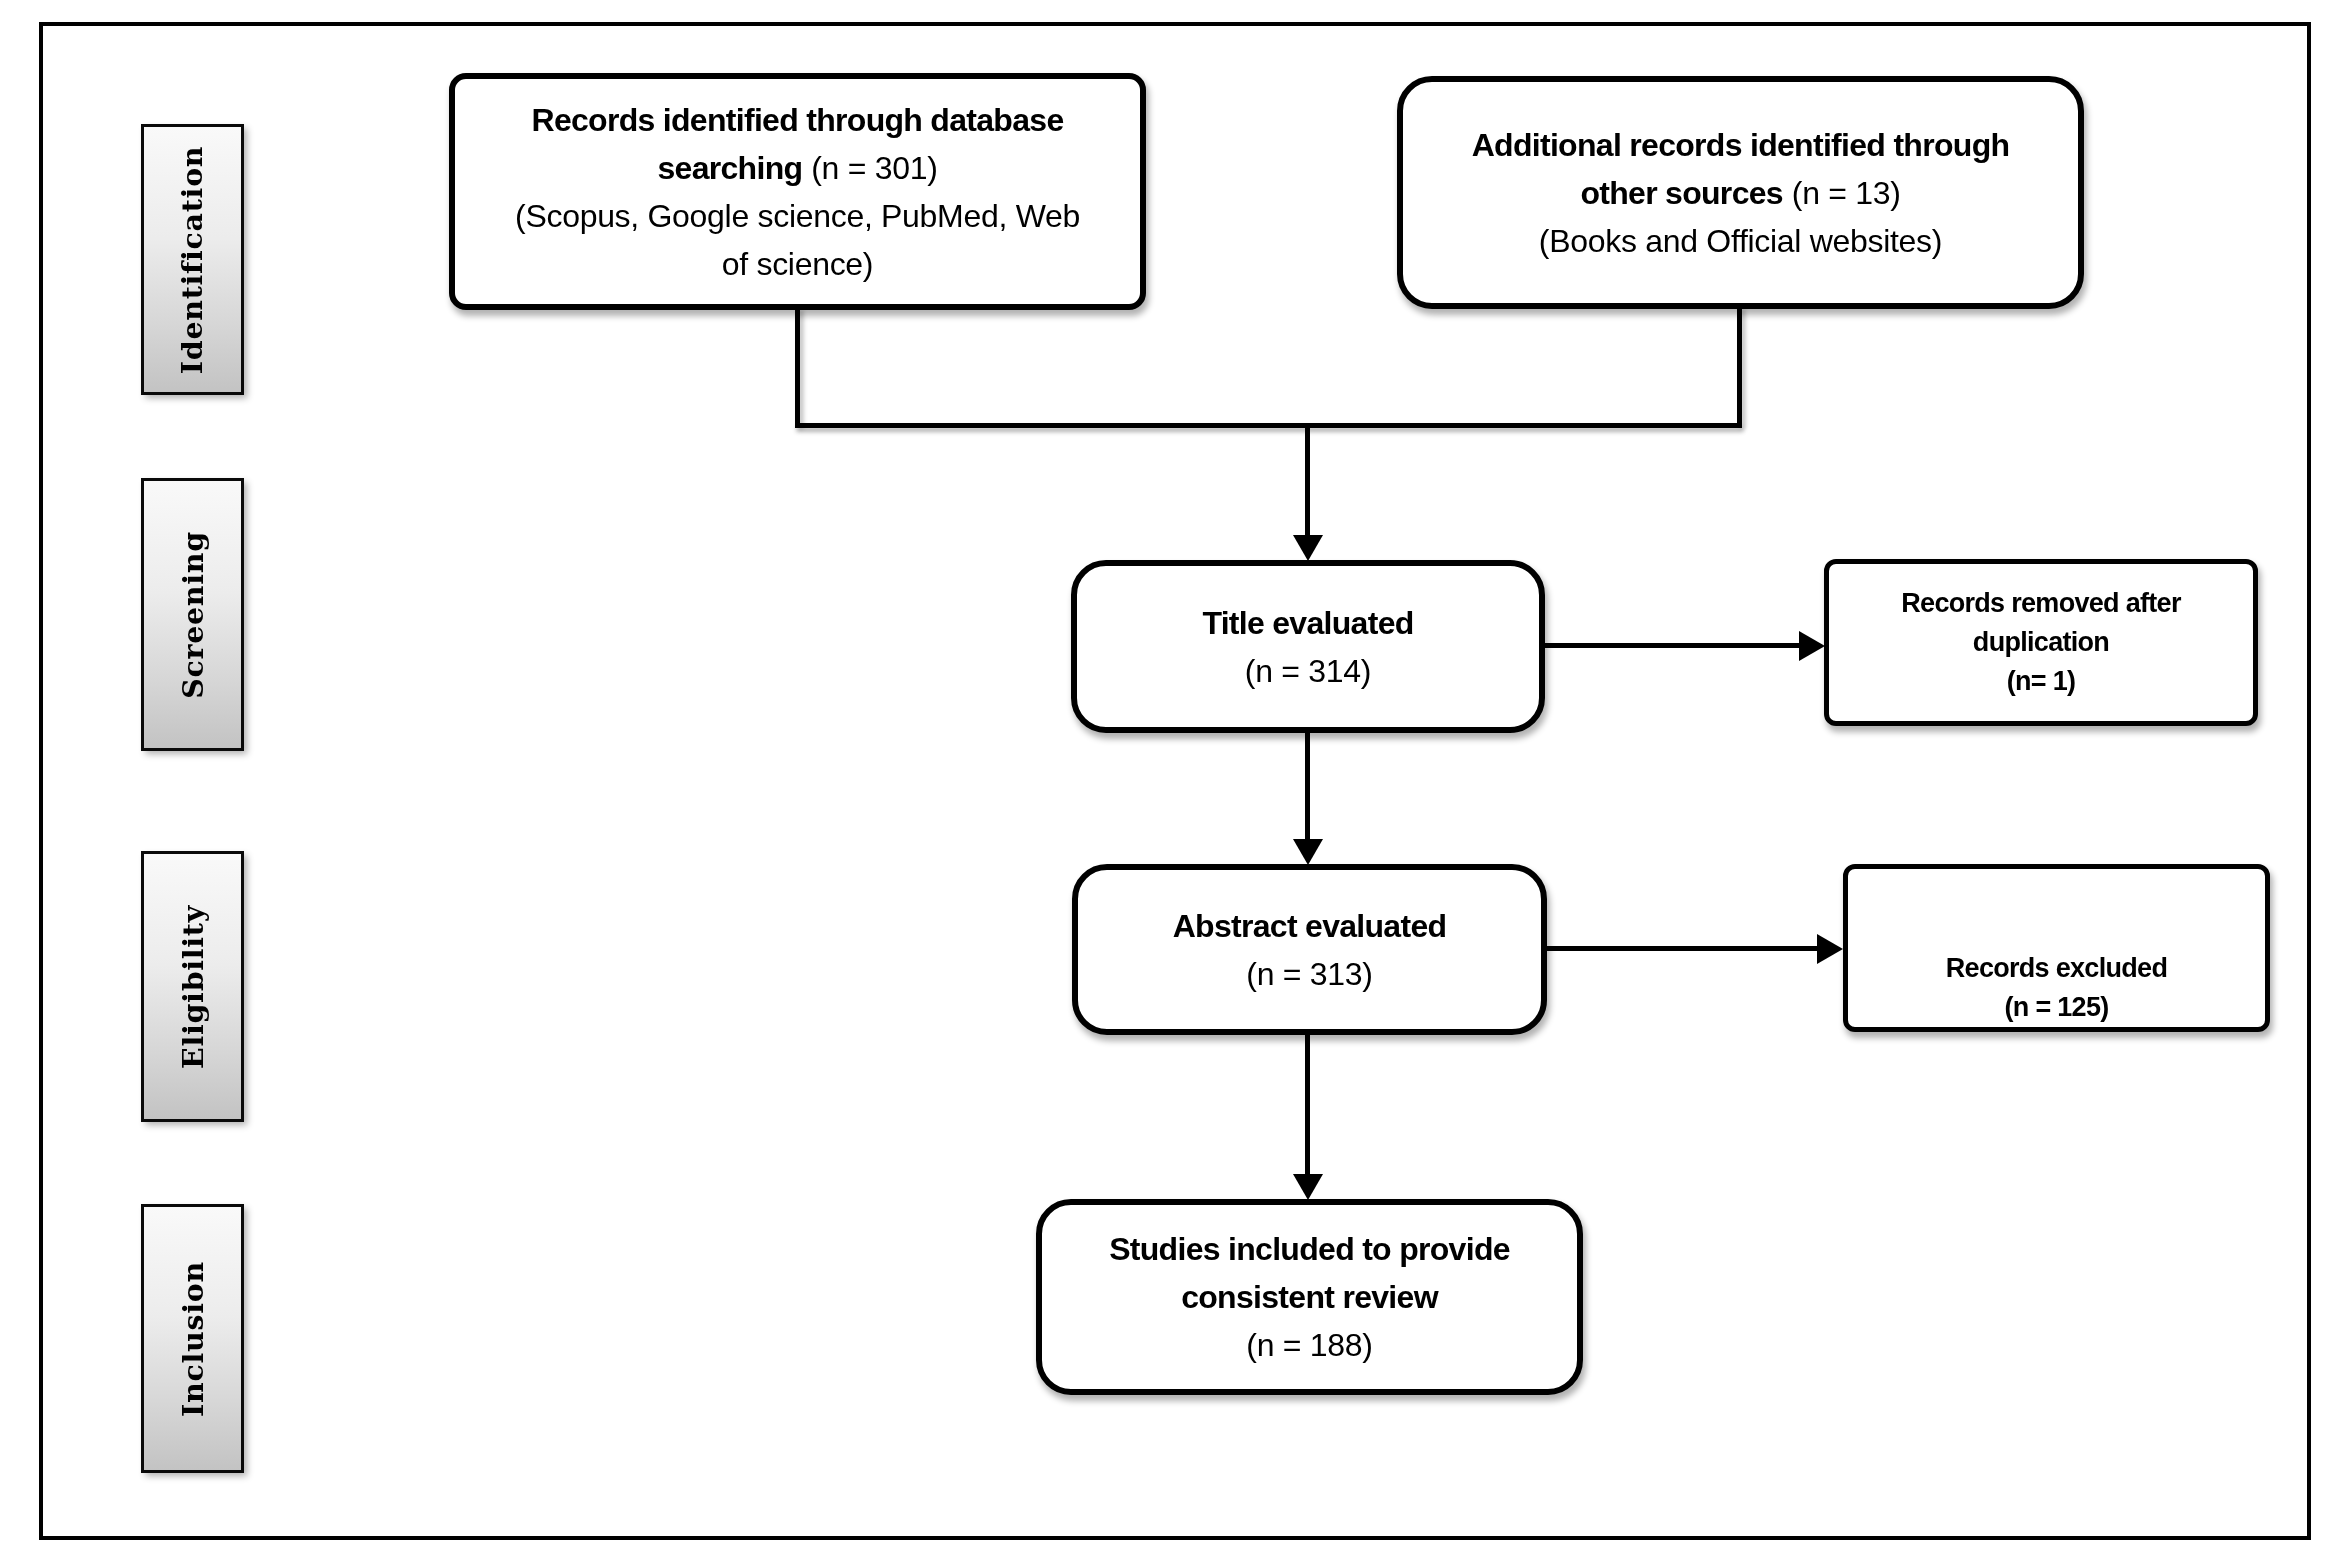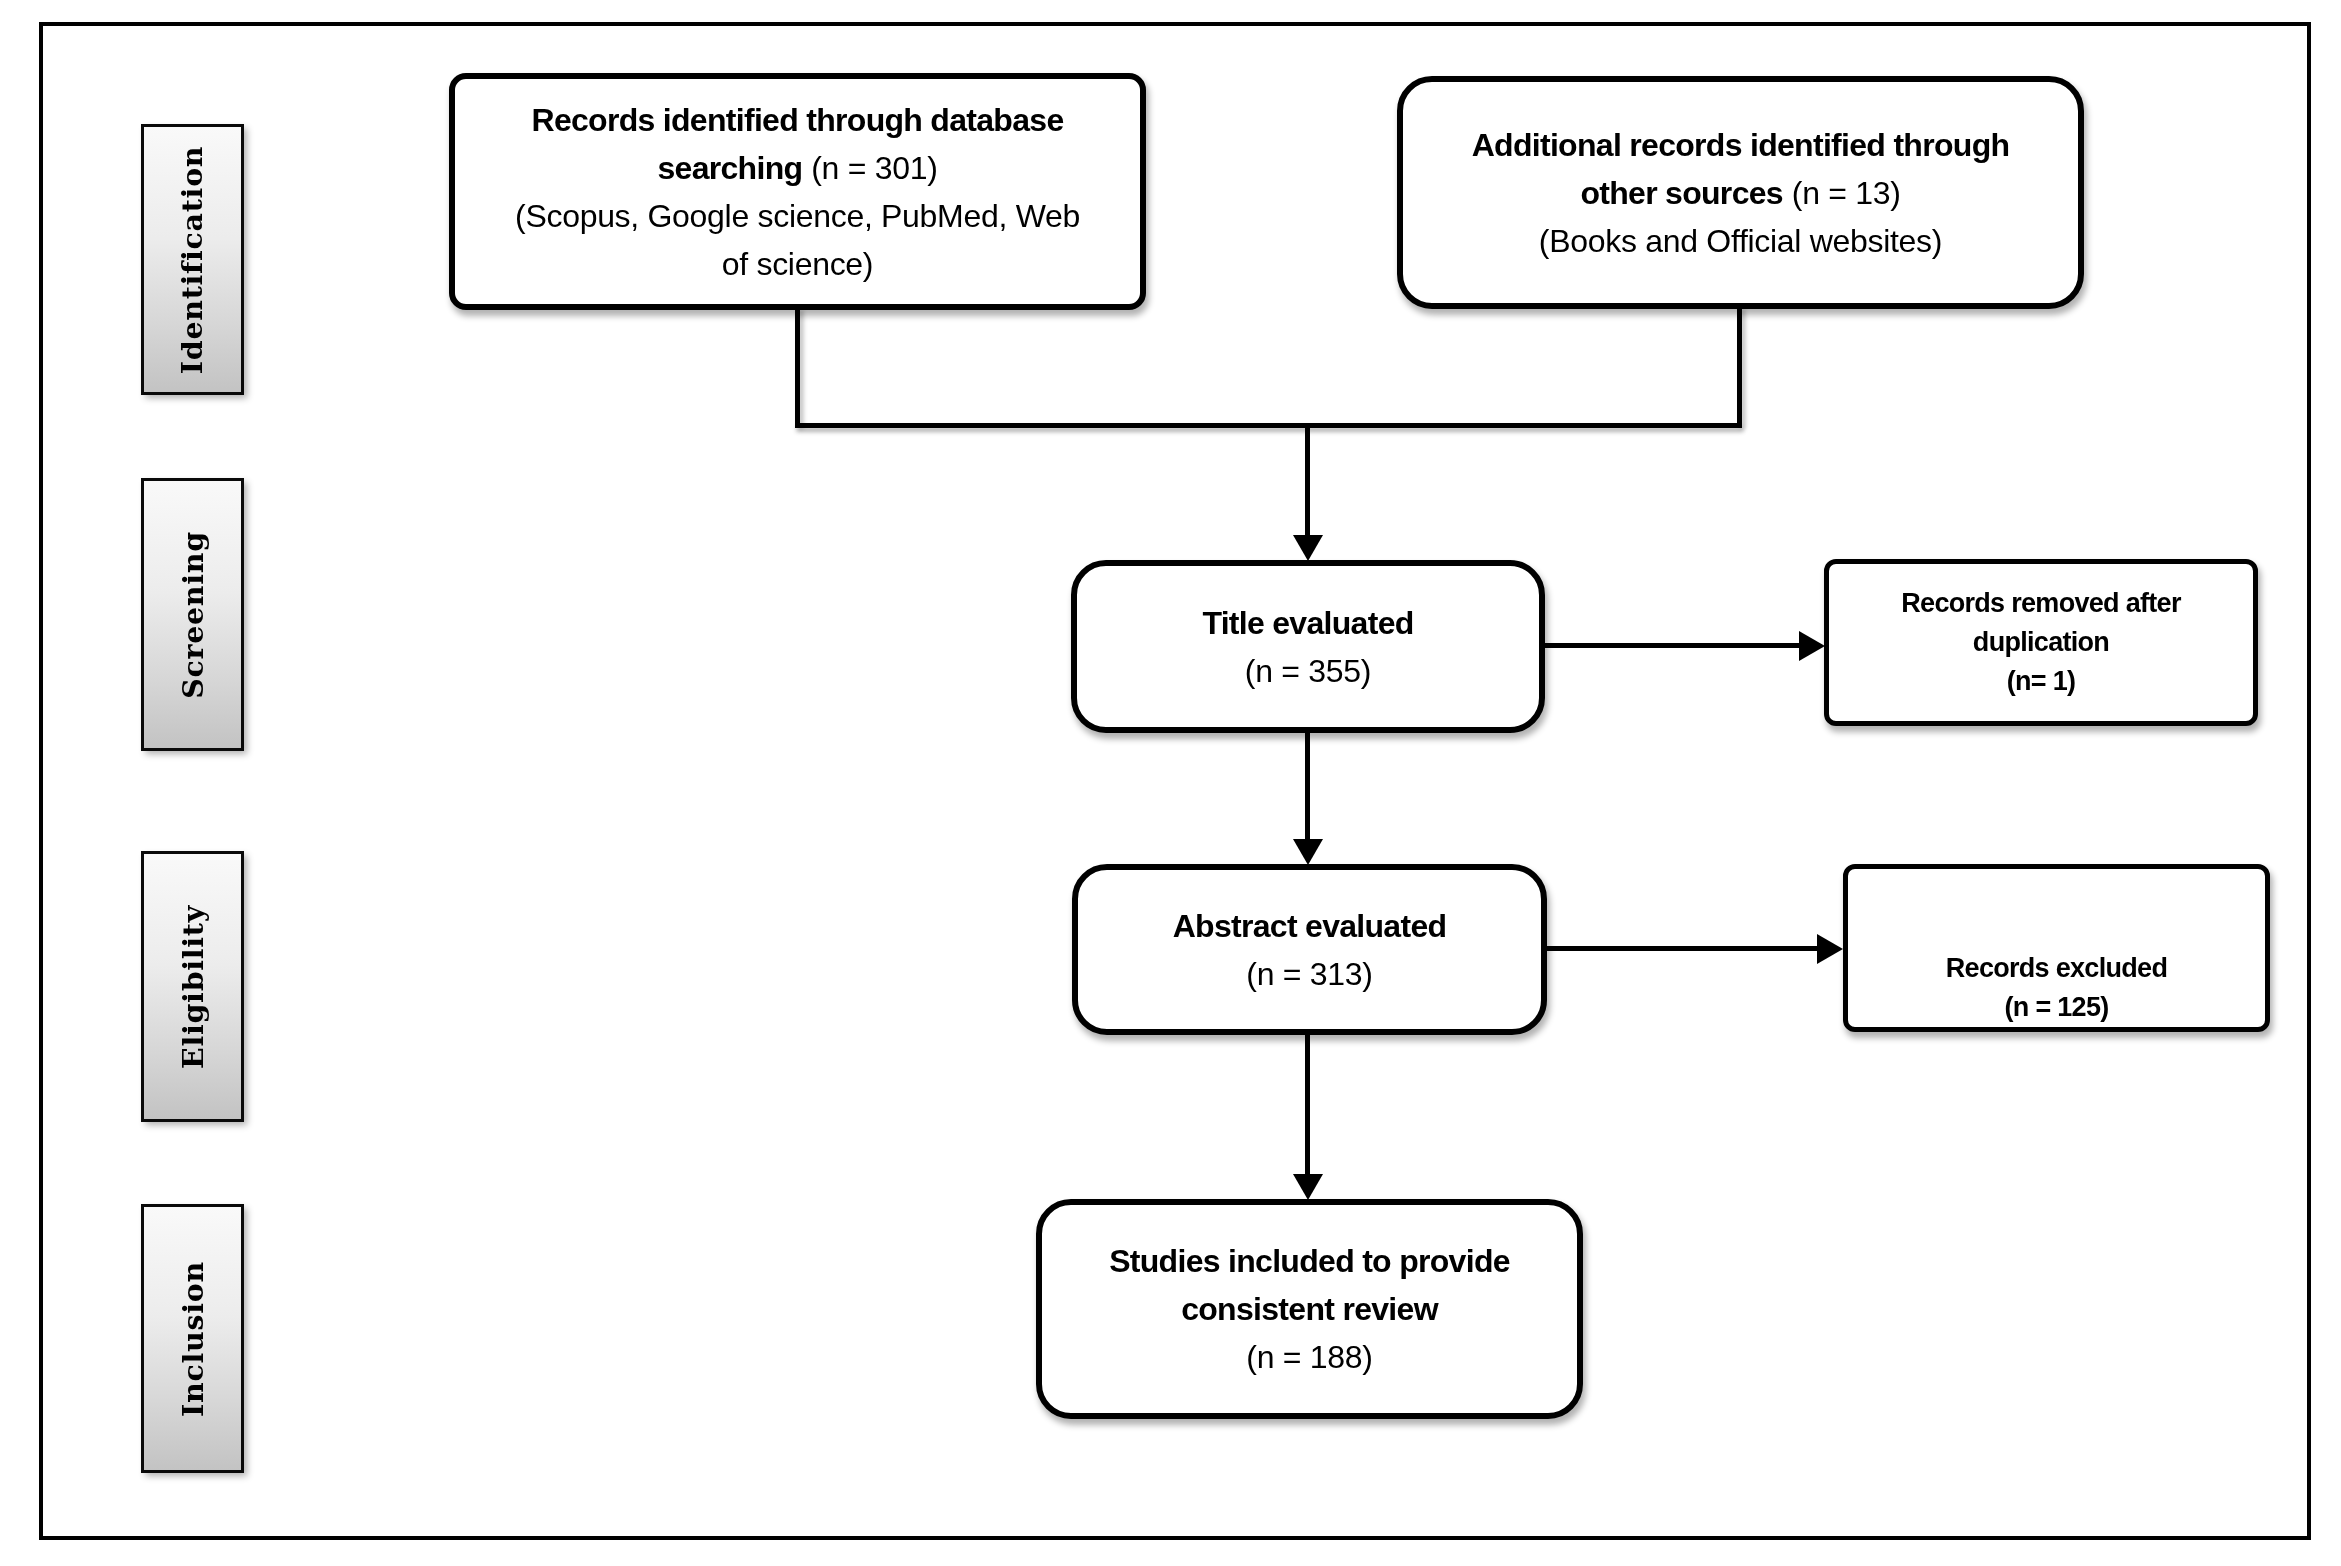--- a/index.html
+++ b/index.html
@@ -79,21 +79,21 @@
 
   <div class="abs vline" style="left:795px;top:309px;height:118px;"></div>
   <div class="abs vline" style="left:1737px;top:308px;height:119px;"></div>
   <div class="abs hline" style="left:795px;top:423px;width:947px;"></div>
 
   <div class="abs vline" style="left:1305px;top:427px;height:110px;box-shadow:none;"></div>
   <div class="abs ah-down" style="left:1293px;top:535px;"></div>
 
   <div class="abs fbox mid" style="left:1071px;top:560px;width:474px;height:173px;">
     <div class="ln"><span class="b">Title evaluated</span></div>
-    <div class="ln"><span class="r">(n = 355)</span></div>
+    <div class="ln"><span class="r">(n = 314)</span></div>
   </div>
 
   <div class="abs hline" style="left:1545px;top:643px;width:256px;box-shadow:none;"></div>
   <div class="abs ah-right" style="left:1799px;top:631px;"></div>
 
   <div class="abs fbox sml" style="left:1824px;top:559px;width:434px;height:167px;">
     <div class="ln"><span class="b">Records removed after</span></div>
     <div class="ln"><span class="b">duplication</span></div>
     <div class="ln"><span class="b">(n= 1)</span></div>
   </div>
@@ -110,20 +110,20 @@
   <div class="abs ah-right" style="left:1817px;top:934px;"></div>
 
   <div class="abs fbox sml" style="left:1843px;top:864px;width:427px;height:168px;justify-content:flex-end;">
     <div class="ln"><span class="b">Records excluded</span></div>
     <div class="ln"><span class="b">(n = 125)</span></div>
   </div>
 
   <div class="abs vline" style="left:1305px;top:1035px;height:140px;box-shadow:none;"></div>
   <div class="abs ah-down" style="left:1293px;top:1174px;"></div>
 
-  <div class="abs fbox mid" style="left:1036px;top:1199px;width:547px;height:220px;">
+  <div class="abs fbox mid" style="left:1036px;top:1199px;width:547px;height:196px;">
     <div class="ln"><span class="b">Studies included to provide</span></div>
     <div class="ln"><span class="b">consistent review</span></div>
     <div class="ln"><span class="r">(n = 188)</span></div>
   </div>
 
 </div>
 
 
 </body></html>

